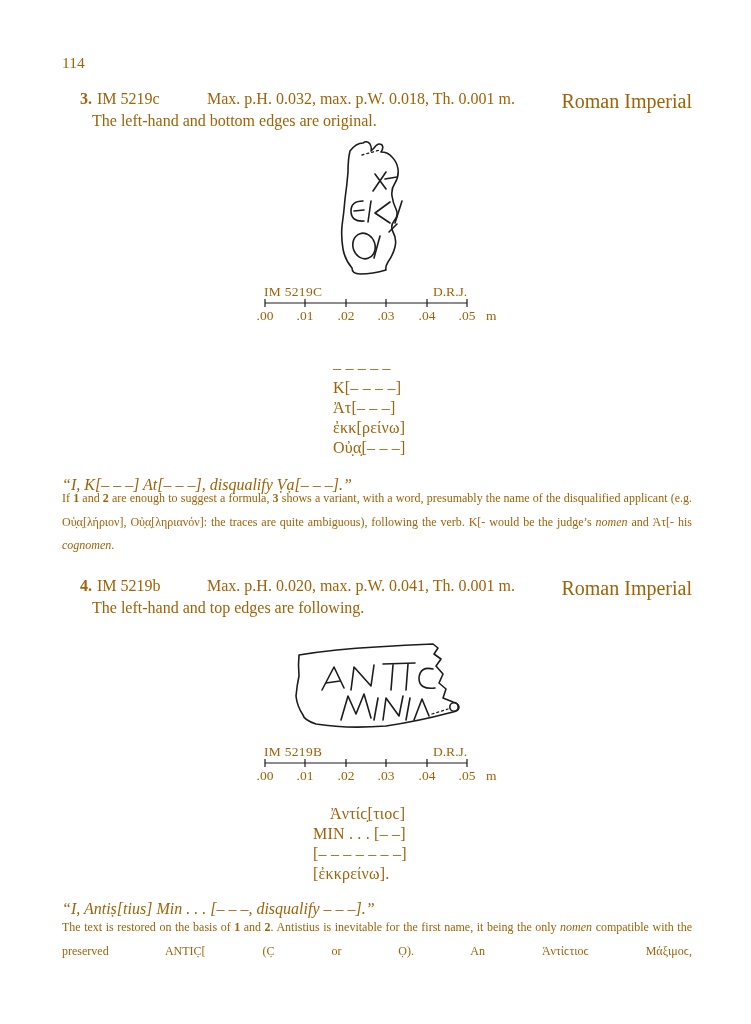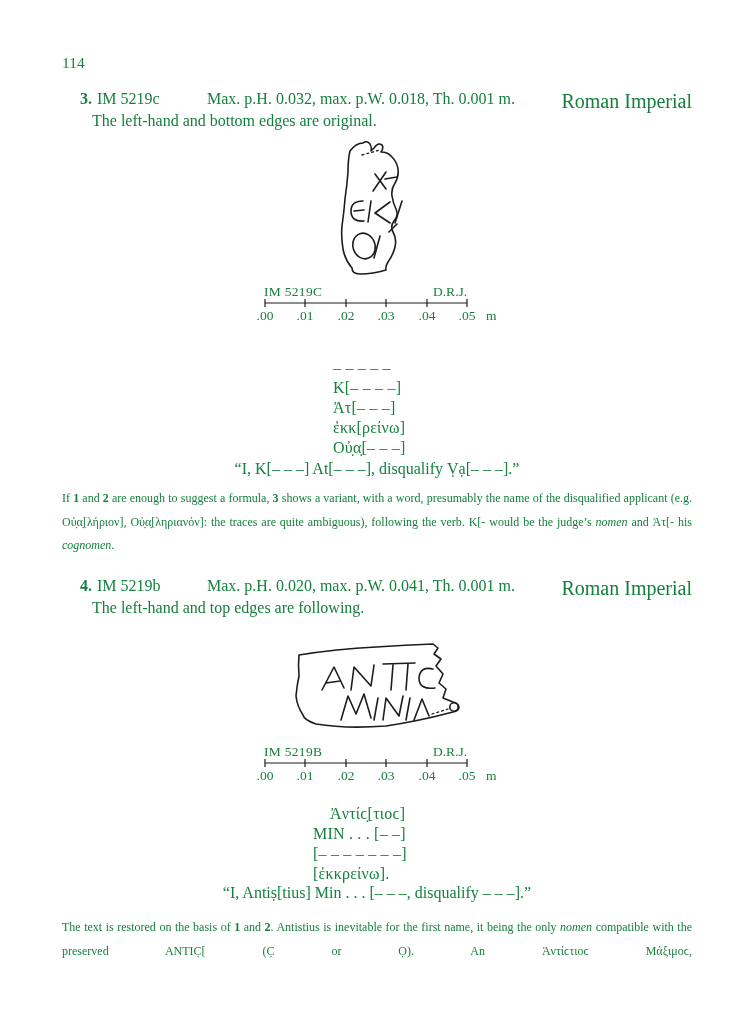--- a/index.html
+++ b/index.html
@@ -1,18 +1,18 @@
 <!DOCTYPE html>
 <html><head>
 <meta charset="utf-8">
 <style>
   html,body{margin:0;padding:0;background:#e8e8e8;}
   .page{
     position:relative;width:751px;height:1024px;background:#ffffff;
-    font-family:"Liberation Serif","DejaVu Serif",serif;color:#15803d;
+    font-family:"Liberation Serif","DejaVu Serif",serif;color:#a16207;
     overflow:hidden;margin:0 auto;
   }
   .abs{position:absolute;}
   
   .pageno{left:62px;top:54px;font-size:15.5px;}
   .runhead{left:0;right:0;top:54px;text-align:center;font-size:15.5px;letter-spacing:.6px;}
   
   .entry-id{left:80px;font-size:16px;}
   .entry-id .num{font-weight:bold;margin-right:5px;}
   .entry-dims{left:207px;font-size:16px;}
@@ -25,21 +25,21 @@
   .scalebar{width:252px;height:44px;}
   .sb-label{position:absolute;left:14px;top:0;font-size:13.5px;letter-spacing:.3px;}
   .sb-credit{position:absolute;left:183px;top:0;font-size:13.5px;}
   .sb-svg{position:absolute;left:0;top:13px;}
   .sb-svg line{stroke:#1c1c1c;stroke-width:1.2;}
   .sb-nums span{position:absolute;top:24px;font-size:13.5px;transform:translateX(-50%);}
   .sb-nums .sb-unit{left:236px;transform:none;}
   
   .trans{font-size:16px;line-height:20px;letter-spacing:.2px;}
   .trans .indent1{margin-left:17px;}
-  .translation{left:62px;right:59px;text-align:center;font-size:16px;}
+  .translation{left:62px;right:59px;text-align:left;font-size:16px;font-style:italic;margin-top:16px;}
   
   .para{left:62px;width:630px;font-size:12px;line-height:23.7px;text-align:justify;}
   .para.just-last{text-align-last:justify;}
   .seg-n{font-style:normal;}
   .seg-b{font-weight:bold;}
   .seg-i{font-style:italic;}
 </style>
 </head>
 <body>
 

